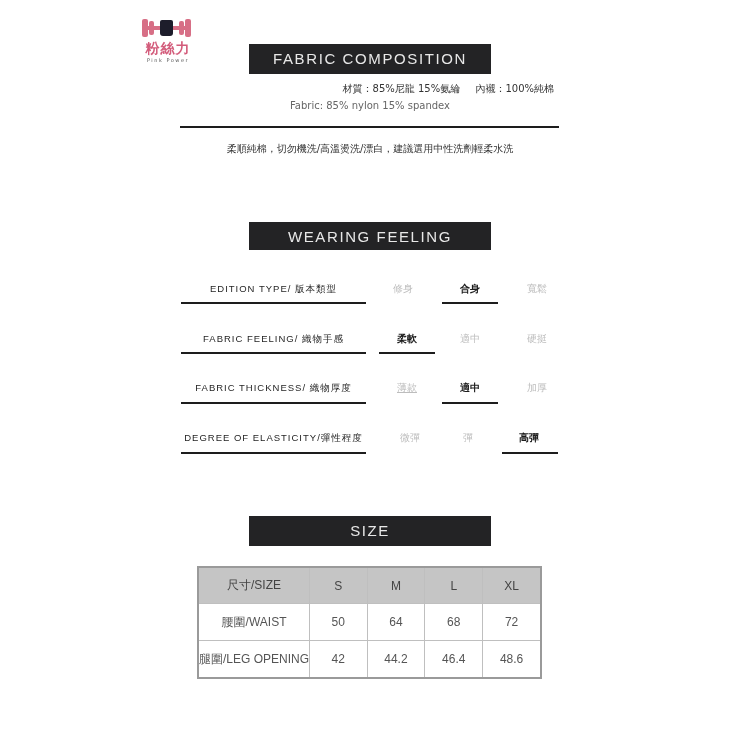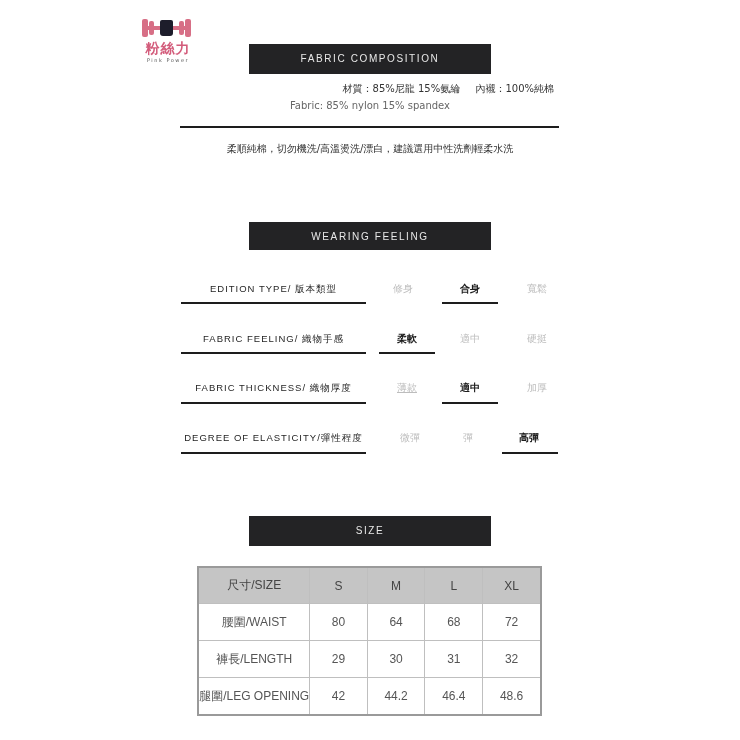--- a/index.html
+++ b/index.html
@@ -9,21 +9,21 @@
 
   
   .logo { left: 140px; top: 14px; width: 56px; height: 54px; }
   .logo .bar { position: absolute; left: 6px; top: 12px; width: 40px; height: 4px; background: #d76f86; }
   .logo .plate { position: absolute; background: #d76f86; border-radius: 2px; }
   .logo .fist { position: absolute; left: 20px; top: 6px; width: 13px; height: 16px; background: #1d1d2b; border-radius: 2px 2px 3px 3px; }
   .logo .brand { position: absolute; left: 0; top: 26px; width: 56px; text-align: center; font-size: 14px; font-weight: bold; color: #d35c7b; letter-spacing: 1px; line-height: 16px; }
   .logo .brand-en { position: absolute; left: 0; top: 43px; width: 56px; text-align: center; font-size: 5px; letter-spacing: 1.5px; color: #555; line-height: 6px; }
 
   .section-bar { left: 249px; width: 242px; background: #232325; color: #e8e8e8;
-                 font-family: "Liberation Sans", sans-serif; font-size: 10px; letter-spacing: 1.6px;
+                 font-family: "Liberation Sans", sans-serif; font-size: 15px; letter-spacing: 1.6px;
                  text-align: center; }
 
   .comp-line1 { left: 180px; top: 82px; width: 380px; text-align: right; font-size: 10px; color: #333; }
   .comp-line1 span { margin: 0 6px; }
   .comp-line2 { left: 180px; top: 100px; width: 380px; text-align: center; font-size: 10px; color: #666; }
   .rule { background: #1d1d1d; }
   .care { left: 180px; top: 142px; width: 380px; text-align: center; font-size: 10px; color: #333; }
 
   .feel-label { left: 181px; width: 185px; text-align: center; font-family: "Liberation Sans", sans-serif;
                 font-size: 9.5px; letter-spacing: 1px; color: #1f1f1f; }
@@ -100,31 +100,24 @@
       <th style="width:112px;">尺寸/SIZE</th>
       <th style="width:58px;">S</th>
       <th style="width:58px;">M</th>
       <th style="width:58px;">L</th>
       <th style="width:58px;">XL</th>
     </tr>
   </thead>
   <tbody>
     <tr>
       <td class="rl">腰圍/WAIST</td>
-      <td>80</td>
+      <td>50</td>
       <td>64</td>
       <td>68</td>
       <td>72</td>
-    </tr>
-    <tr>
-      <td class="rl">褲長/LENGTH</td>
-      <td>29</td>
-      <td>30</td>
-      <td>31</td>
-      <td>32</td>
     </tr>
     <tr>
       <td class="rl" style="height:32px;">腿圍/LEG OPENING</td>
       <td>42</td>
       <td>44.2</td>
       <td>46.4</td>
       <td>48.6</td>
     </tr>
   </tbody>
 </table>

